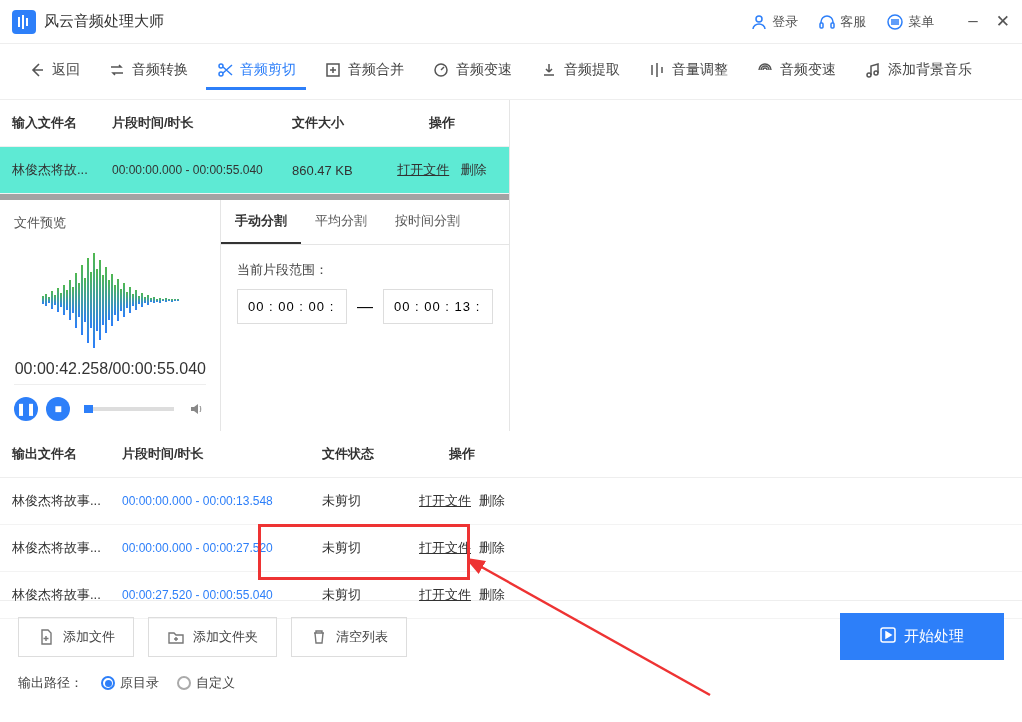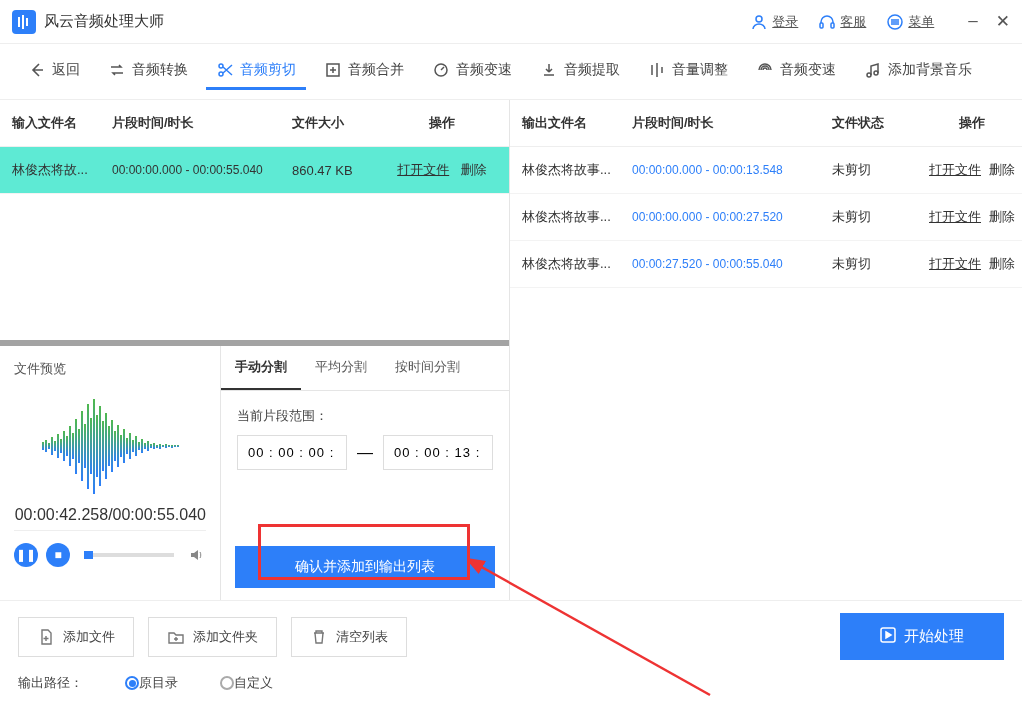--- a/index.html
+++ b/index.html
@@ -4,34 +4,34 @@
 <style>
 * { margin: 0; padding: 0; box-sizing: border-box; font-family: "Microsoft YaHei", sans-serif; }
 body { background: #fff; width: 1022px; height: 722px; overflow: hidden; position: relative; }
 
 
 .titlebar { height: 44px; display: flex; align-items: center; padding: 0 12px; border-bottom: 1px solid #eee; }
 .app-logo { width: 24px; height: 24px; background: #2d7ff9; border-radius: 4px; display: flex; align-items: center; justify-content: center; margin-right: 8px; }
 .app-logo svg { width: 16px; height: 16px; }
 .app-title { font-size: 15px; color: #333; flex: 1; }
 .tb-right { display: flex; align-items: center; gap: 20px; }
-.tb-item { display: flex; align-items: center; gap: 4px; font-size: 13px; color: #555; cursor: pointer; text-decoration: underline; }
+.tb-item { display: flex; align-items: center; gap: 4px; font-size: 13px; color: #555; cursor: pointer; }
 .tb-icon { width: 18px; height: 18px; display: inline-flex; align-items: center; justify-content: center; }
 .win-ctrl { display: flex; gap: 18px; margin-left: 14px; font-size: 17px; color: #555; }
 .win-ctrl span { cursor: pointer; }
 
 
 .toolbar { height: 56px; display: flex; align-items: center; padding: 0 18px; gap: 8px; border-bottom: 1px solid #eee; }
 .tool-item { display: flex; align-items: center; gap: 6px; font-size: 14px; color: #444; padding: 8px 10px; cursor: pointer; border-bottom: 3px solid transparent; }
 .tool-item.active { color: #2d7ff9; border-bottom-color: #2d7ff9; }
 .tool-item .ic { width: 18px; height: 18px; display: inline-flex; }
 .tool-item.active .ic svg { stroke: #2d7ff9; }
 
 
-.panels { display: flex; height: 500px; }
+.panels { display: flex; height: 500px; flex-direction: column; }
 .panel-left { width: 510px; border-right: 1px solid #e5e5e5; display: flex; flex-direction: column; }
 .panel-right { flex: 1; display: flex; flex-direction: column; }
 
 
 .thead { display: flex; padding: 14px 12px; font-size: 13px; font-weight: 600; color: #333; border-bottom: 1px solid #eee; }
 .panel-left .c1 { width: 100px; } .panel-left .c2 { width: 180px; } .panel-left .c3 { width: 100px; } .panel-left .c4 { width: 100px; text-align: center; }
 .panel-right .c1 { width: 110px; } .panel-right .c2 { width: 200px; } .panel-right .c3 { width: 90px; } .panel-right .c4 { width: 100px; text-align: center; }
 
 
 .trow { display: flex; padding: 14px 12px; font-size: 13px; color: #333; align-items: center; border-bottom: 1px solid #f3f3f3; }
@@ -65,21 +65,21 @@
 .confirm-btn { margin: 60px 14px 12px; padding: 12px; background: #2d7ff9; color: #fff; text-align: center; font-size: 14px; cursor: pointer; }
 .red-rect { position: absolute; border: 3px solid #e33; pointer-events: none; }
 
 
 .bottom { padding: 12px 18px; border-top: 1px solid #eee; }
 .btn-row { display: flex; gap: 14px; align-items: center; }
 .obtn { display: flex; align-items: center; gap: 8px; border: 1px solid #ddd; padding: 10px 18px; font-size: 13px; color: #444; cursor: pointer; }
 .obtn .oic { width: 18px; height: 18px; }
 .start-btn { margin-left: auto; background: #2d7ff9; color: #fff; border: none; padding: 14px 40px; font-size: 15px; display: flex; align-items: center; gap: 8px; cursor: pointer; }
 .out-row { display: flex; align-items: center; gap: 18px; font-size: 13px; color: #444; margin-top: 14px; }
-.radio { display: flex; align-items: center; cursor: pointer; margin-left: 24px; }
+.radio { display: flex; align-items: center; gap: 5px; cursor: pointer; }
 .rdot { width: 14px; height: 14px; border-radius: 50%; border: 2px solid #2d7ff9; display: inline-flex; align-items: center; justify-content: center; }
 .rdot.on::after { content: ""; width: 7px; height: 7px; border-radius: 50%; background: #2d7ff9; }
 .rdot.off { border-color: #aaa; }
 
 
 .arrow-svg { position: absolute; pointer-events: none; }
 </style>
 </head>
 <body>
 
@@ -299,21 +299,20 @@
           <div class="split-tab">按时间分割</div>
         </div>
         <div class="range-box">
           <div class="range-label">当前片段范围：</div>
           <div class="range-inputs">
             <input class="range-in" value="00 : 00 : 00 : 000" style="">
             <span>—</span>
             <input class="range-in" value="00 : 00 : 13 : 548" style="">
           </div>
         </div>
-        <div class="confirm-btn">确认并添加到输出列表</div>
       </div>
     </div>
   </div>
 
   <div class="panel-right">
     <div class="thead">
       <div class="c1">输出文件名</div>
       <div class="c2">片段时间/时长</div>
       <div class="c3">文件状态</div>
       <div class="c4">操作</div>

